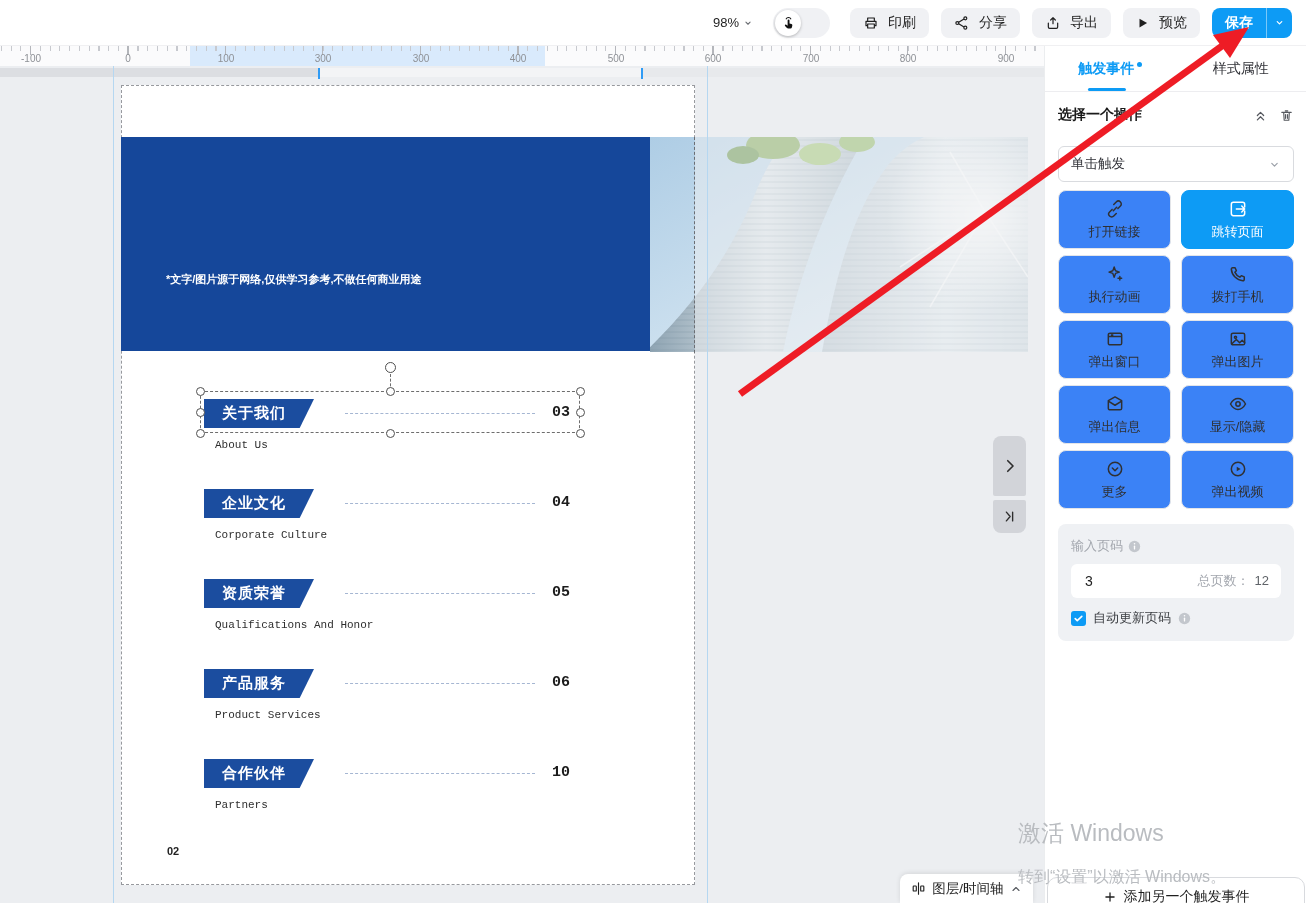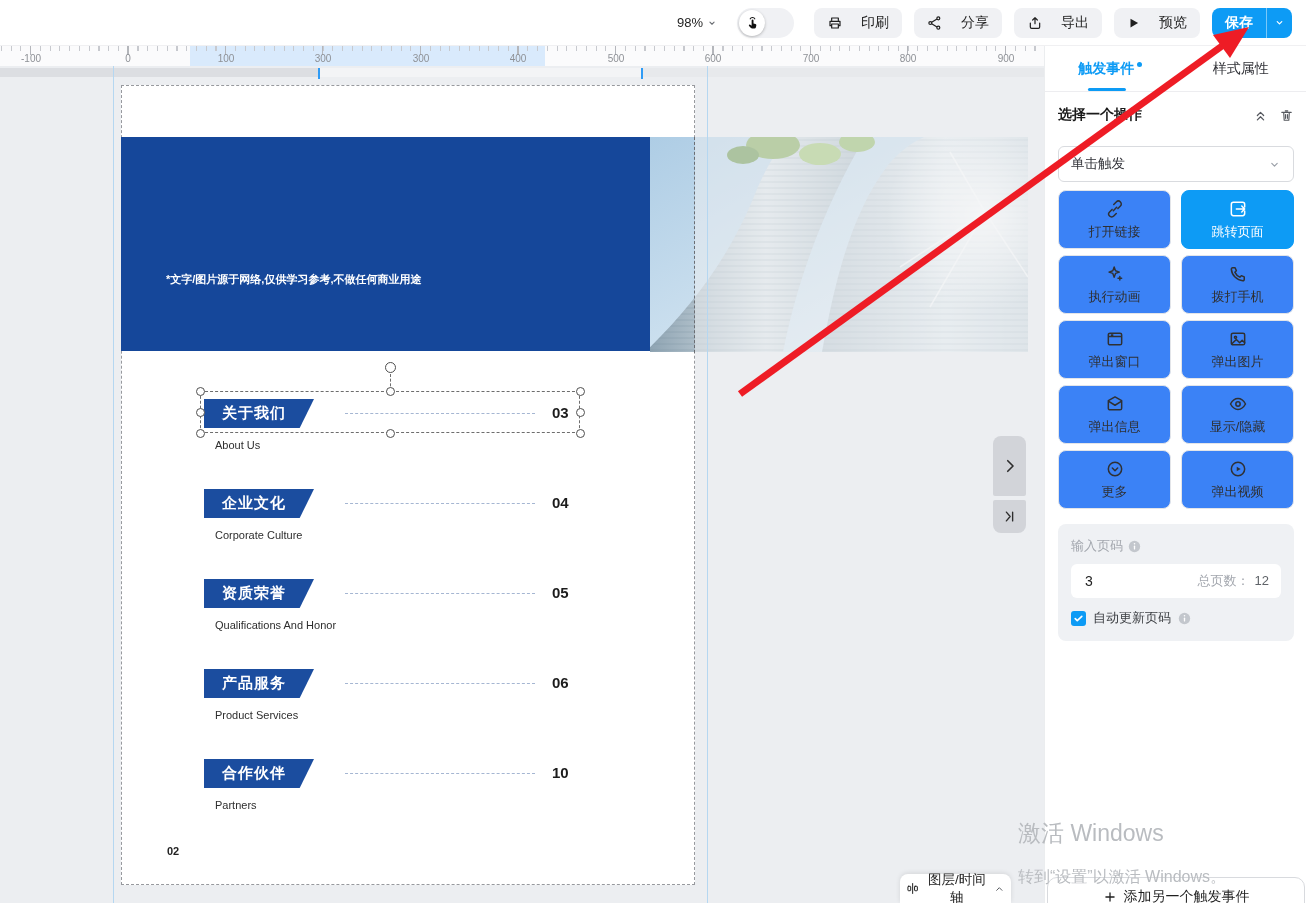--- a/index.html
+++ b/index.html
@@ -8,21 +8,21 @@
   svg { display:block; }
 
   
   .toolbar { position:absolute; top:0; left:0; width:1306px; height:46px; background:#fff;
              display:flex; align-items:center; justify-content:flex-end; gap:12px; padding-right:14px; z-index:6;
              border-bottom:1px solid #f0f0f2;}
   .zoom-ctl { display:flex; align-items:center; gap:4px; font-size:13px; color:#1f1f1f; cursor:pointer; margin-right:8px;}
   .touch-toggle { width:57px; height:30px; border-radius:15px; background:#f0f1f4; position:relative; margin-right:8px; cursor:pointer;}
   .touch-knob { position:absolute; left:2px; top:2px; width:26px; height:26px; border-radius:50%; background:#fff;
                 box-shadow:0 1px 3px rgba(0,0,0,.25); display:flex; align-items:center; justify-content:center;}
-  .tb-btn { display:flex; align-items:center; gap:18px; height:30px; padding:0 13px; background:#f0f1f4;
+  .tb-btn { display:flex; align-items:center; gap:9px; height:30px; padding:0 13px; background:#f0f1f4;
             border:none; border-radius:8px; font-size:14px; color:#1f1f1f; cursor:pointer; font-family:inherit;}
   .save-split { display:flex; height:30px; border-radius:8px; overflow:hidden; }
   .save-main { background:#0d9bf5; color:#fff; border:none; font-size:14px; font-weight:bold; padding:0 13px; cursor:pointer; font-family:inherit;}
   .save-caret { background:#0d9bf5; border:none; border-left:1px solid rgba(255,255,255,.45); width:26px;
                 display:flex; align-items:center; justify-content:center; cursor:pointer;}
 
   
   .ruler { position:absolute; top:46px; left:0; width:1044px; height:20px; background:#fbfbfc; z-index:5; }
   .ruler-highlight { position:absolute; left:190px; top:0; width:355px; height:20px; background:#d9eafc; }
   .ticks-minor { position:absolute; left:1px; top:0; width:1040px; height:5px;
@@ -41,40 +41,40 @@
   .page  { position:absolute; left:121px; top:19px; width:574px; height:800px; background:#fff; border:1px dashed #97999e; }
   .banner{ position:absolute; left:121px; top:71px; width:529px; height:214px; background:#15479a; }
   .slide-title { position:absolute; left:44px; top:70px; display:flex; align-items:baseline; gap:20px; color:#fff; }
   .t-zh { font-size:42px; font-weight:bold; letter-spacing:3px; }
   .t-en { font-size:28px; letter-spacing:2px; }
   .disclaimer { position:absolute; left:45px; top:135px; color:#fff; font-size:11px; font-weight:bold; }
   .photo { position:absolute; left:650px; top:71px; width:378px; height:215px; }
   .page-edge-dash { position:absolute; left:694px; top:71px; width:0; height:216px; border-left:1px dashed #6b6e73; }
   .overflow-fade  { position:absolute; left:695px; top:70px; width:333px; height:218px; background:rgba(236,238,241,.55); }
 
-  .toc-item { position:absolute; left:204px; width:380px; height:70px; }
+  .toc-item { position:absolute; left:204px; width:380px; height:70px;font-family:Liberation Mono, monospace; }
   .flag { position:absolute; left:0; top:0; width:110px; height:29px; background:#1b4d9f;
           clip-path:polygon(0 0,100% 0,87% 100%,0 100%); color:#fff; font-size:15px; font-weight:bold;
           display:flex; align-items:center; justify-content:center; padding-right:10px; letter-spacing:1px;}
   .dotline { position:absolute; left:141px; top:14px; width:190px; border-top:1px dashed #a5b6d2; }
   .pagenum { position:absolute; left:348px; top:5px; font-size:15px; font-weight:bold; color:#1c1c1c; }
   .sub { position:absolute; left:11px; top:40px; font-size:11px; color:#2e2e2e; }
   .slide-pageno { position:absolute; left:167px; top:779px; font-size:11px; font-weight:bold; color:#222; }
 
   .selection { position:absolute; left:200px; top:325px; width:380px; height:42px; border:1px dashed #6d6d6d; }
   .handle { position:absolute; width:9px; height:9px; border-radius:50%; background:#fff; border:1px solid #4f4f4f; }
   .rot-handle { position:absolute; left:184px; top:-30px; width:11px; height:11px; border-radius:50%; background:#fff; border:1px solid #4f4f4f;}
   .rot-line { position:absolute; left:189px; top:-18px; height:17px; width:0; border-left:1px dashed #6d6d6d; }
 
   .nav-next { position:absolute; left:993px; top:370px; width:33px; height:60px; background:#d2d4d9; border:none;
               border-radius:8px 8px 2px 2px; display:flex; align-items:center; justify-content:center; cursor:pointer; color:#3a3a3a;}
   .nav-last { position:absolute; left:993px; top:434px; width:33px; height:33px; background:#d2d4d9; border:none;
               border-radius:2px 2px 8px 8px; display:flex; align-items:center; justify-content:center; cursor:pointer; color:#3a3a3a;}
 
-  .layers-btn { position:absolute; left:900px; top:808px; width:111px; height:29px; background:#fff; border:none;
+  .layers-btn { position:absolute; left:900px; top:808px; width:133px; height:29px; background:#fff; border:none;
                 border-radius:8px 8px 0 0; box-shadow:0 -1px 5px rgba(0,0,0,.10); display:flex; align-items:center;
                 justify-content:center; gap:6px; font-size:13.5px; color:#1f1f1f; cursor:pointer; font-family:Liberation Sans, sans-serif;}
 
   
   .panel { position:absolute; left:1044px; top:46px; width:262px; height:857px; background:#fff; border-left:1px solid #ebedef; z-index:10;}
   .tabs { display:flex; height:46px; border-bottom:1px solid #ededf0; }
   .tab { flex:1; display:flex; align-items:center; justify-content:center; font-size:14px; color:#33343a; cursor:pointer; position:relative;}
   .tab.active { color:#0d9bf5; font-weight:bold; }
   .tab .dot { width:5px; height:5px; border-radius:50%; background:#0d9bf5; margin:-8px 0 0 3px; }
   .tab .underline { position:absolute; bottom:0; left:50%; transform:translateX(-58%); width:38px; height:3px; border-radius:2px; background:#0d9bf5;}

